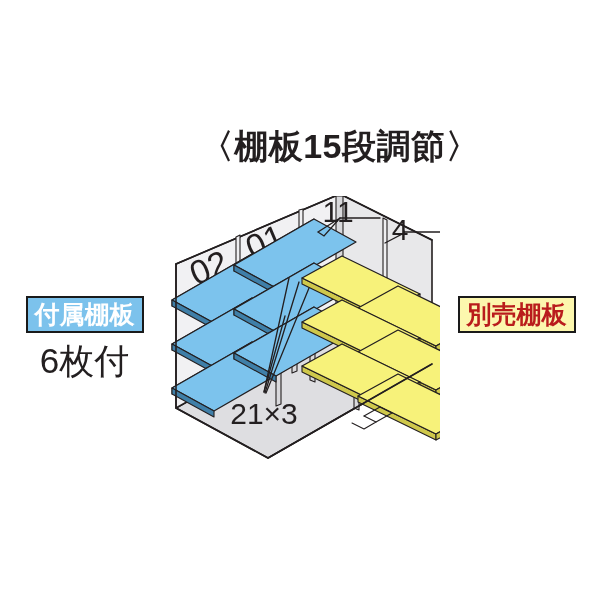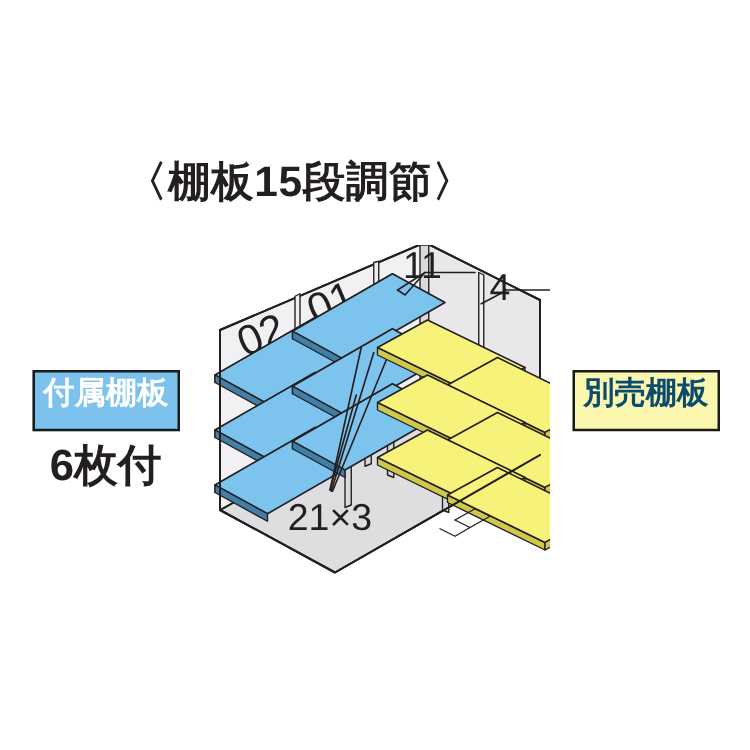--- a/index.html
+++ b/index.html
@@ -22,62 +22,62 @@
     height: 600px;
     background: #ffffff;
   }
 
   
   .title {
     position: absolute;
     left: 0;
     top: 128px;
     width: 480px;
-    text-align: center;
+    text-align: right;
     font-size: 34px;
     font-weight: 700;
     color: #231f20;
     letter-spacing: 0.5px;
     line-height: 1.1;
     white-space: nowrap;
   }
 
   
   .side-block {
     position: absolute;
     width: 165px;
     text-align: center;
   }
   .side-left  { left: 2px;   top: 296px; }
   .side-right { left: 434px; top: 296px; }
 
   .badge {
     display: inline-block;
-    padding: 2px 7px 15px 7px;
+    padding: 2px 7px 3px 7px;
     font-size: 25px;
     font-weight: 700;
     line-height: 1.12;
     letter-spacing: 0px;
     white-space: nowrap;
     box-sizing: border-box;
   }
   .badge-blue {
     background: #7cc2ec;
     color: #ffffff;
     border: 2px solid #1a1a1a;
   }
   .badge-yellow {
     background: #fcf7ae;
-    color: #0c4a6e;
+    color: #b91c1c;
     border: 2px solid #1a1a1a;
   }
   .side-sub {
     margin-top: 9px;
     font-size: 35px;
-    font-weight: 700;
+    font-weight: 400;
     color: #231f20;
     line-height: 1.1;
     white-space: nowrap;
   }
 
   
   .diagram {
     position: absolute;
     left: 168px;
     top: 196px;

